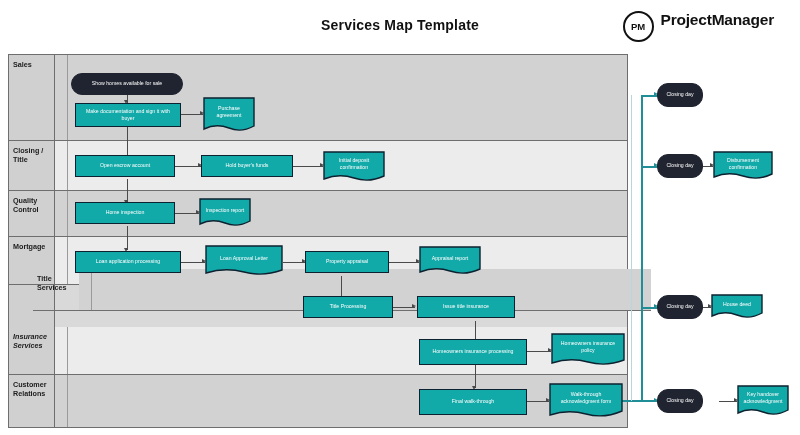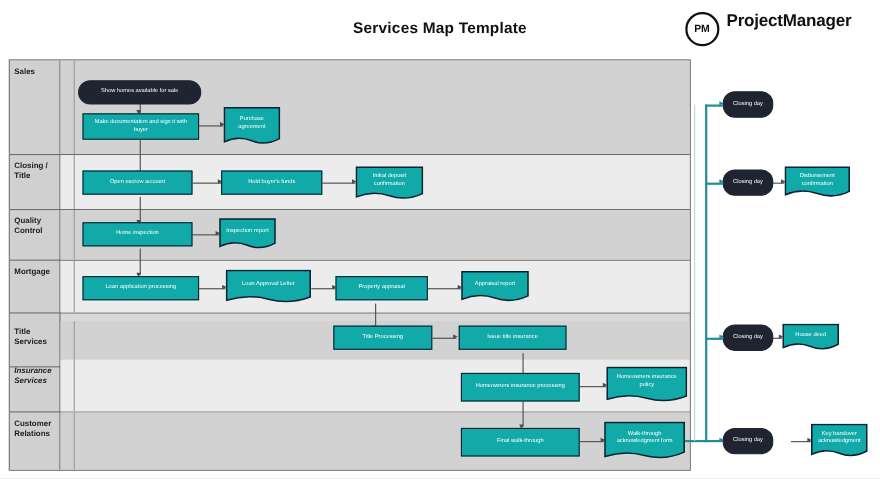--- a/index.html
+++ b/index.html
@@ -164,21 +164,21 @@
     <div class="lane-rule"></div>
     <div class="lane-label">Mortgage</div>
   </div>
 
   <div class="lane" style="top:136px;height:46px;">
     <div class="lane-body shaded"></div>
     <div class="lane-rule"></div>
     <div class="lane-label">Quality Control</div>
   </div>
 
-  <div class="lane" style="top:237px;height:42px;">
+  <div class="lane" style="top:214px;height:42px;margin-left:24px;">
     <div class="lane-body shaded"></div>
     <div class="lane-rule"></div>
     <div class="lane-label">Title Services</div>
   </div>
 
   <div class="lane" style="top:272px;height:48px;font-style:italic;">
     <div class="lane-body plain"></div>
     <div class="lane-rule"></div>
     <div class="lane-label">Insurance Services</div>
   </div>

